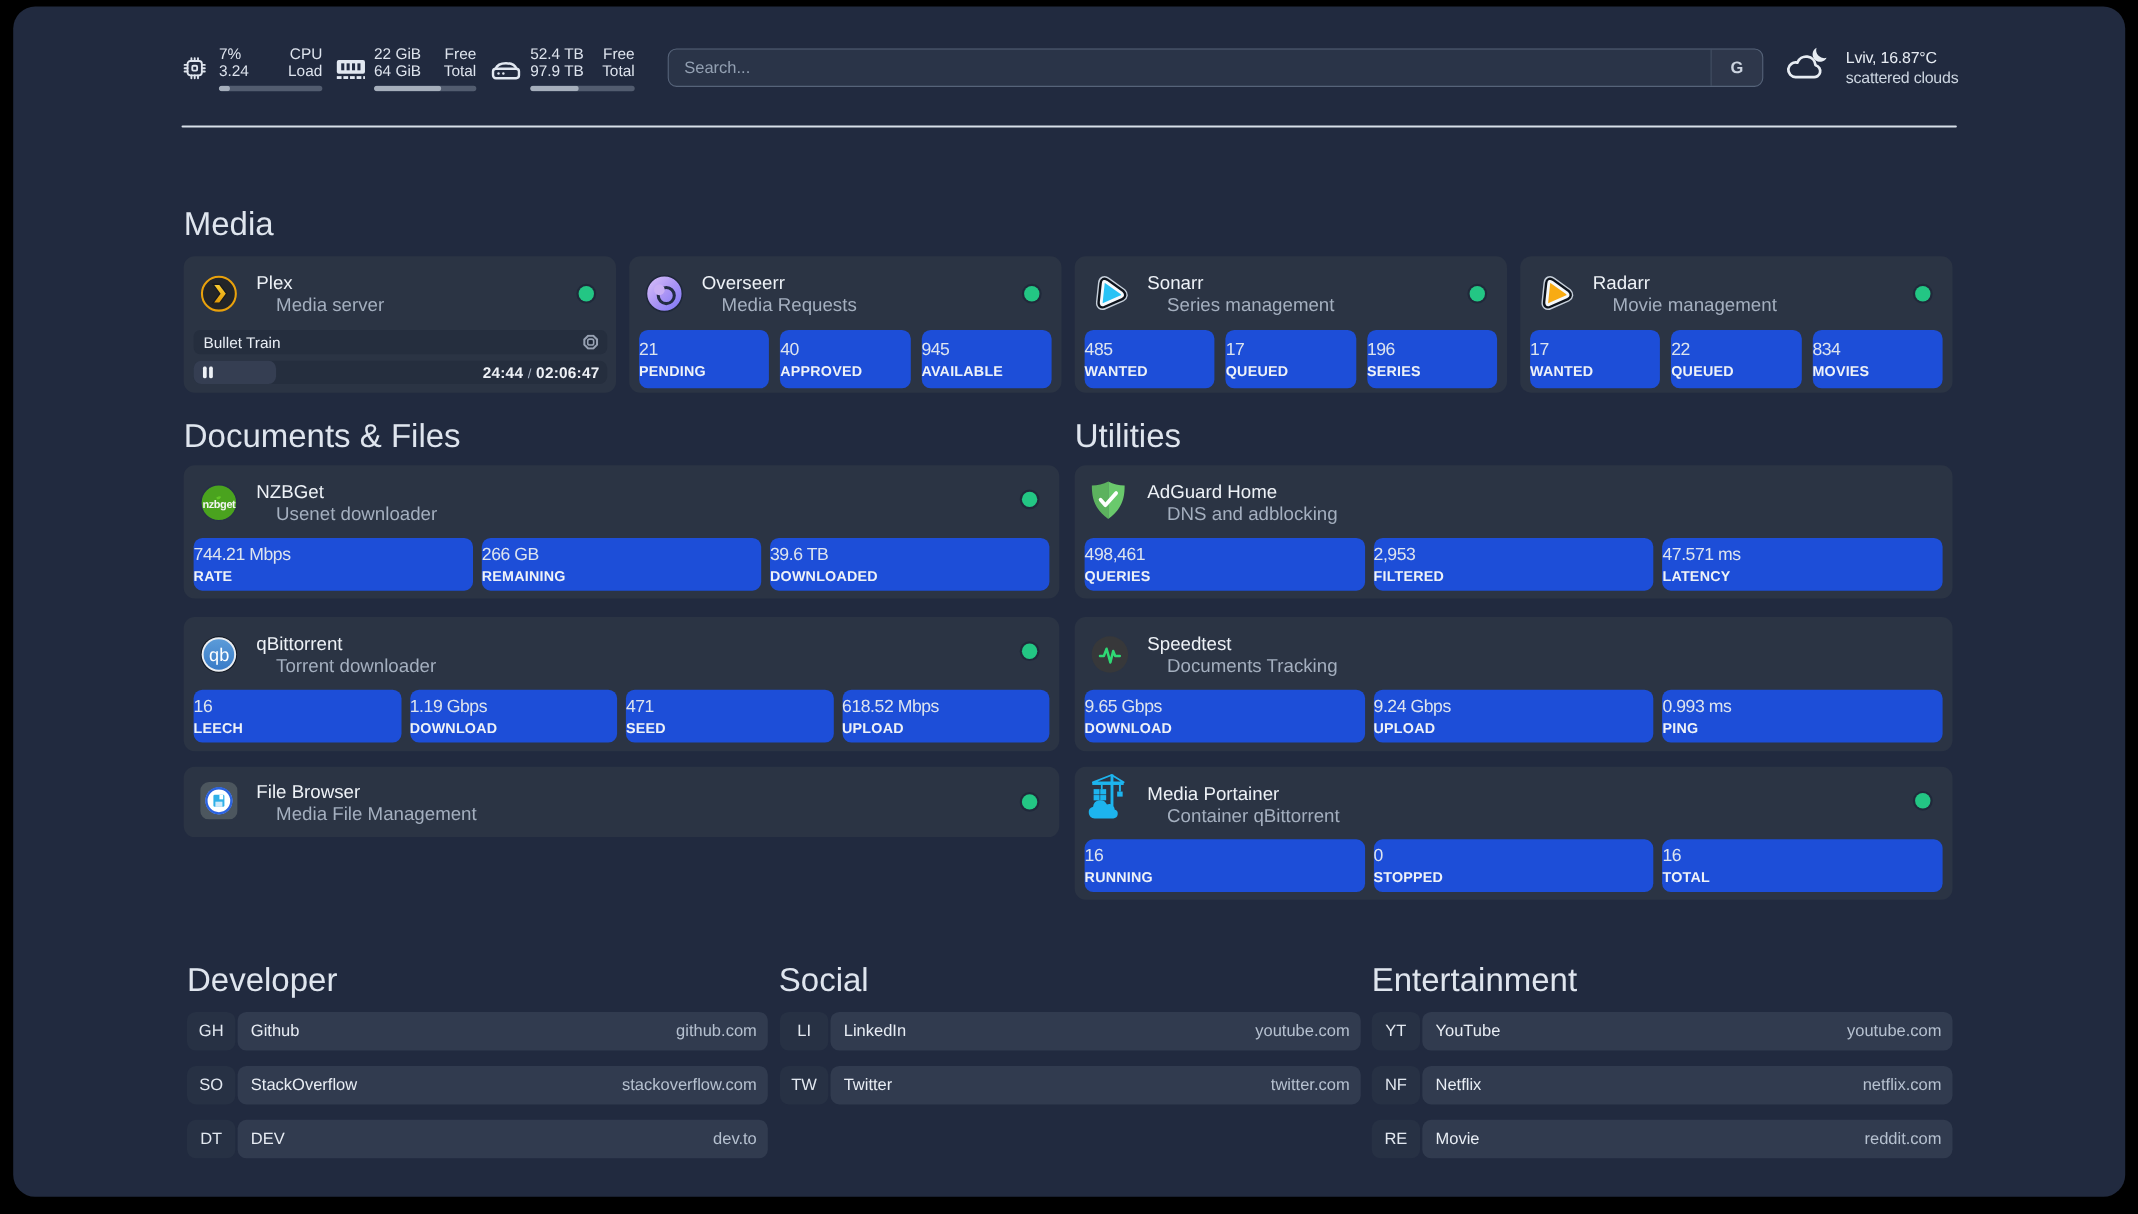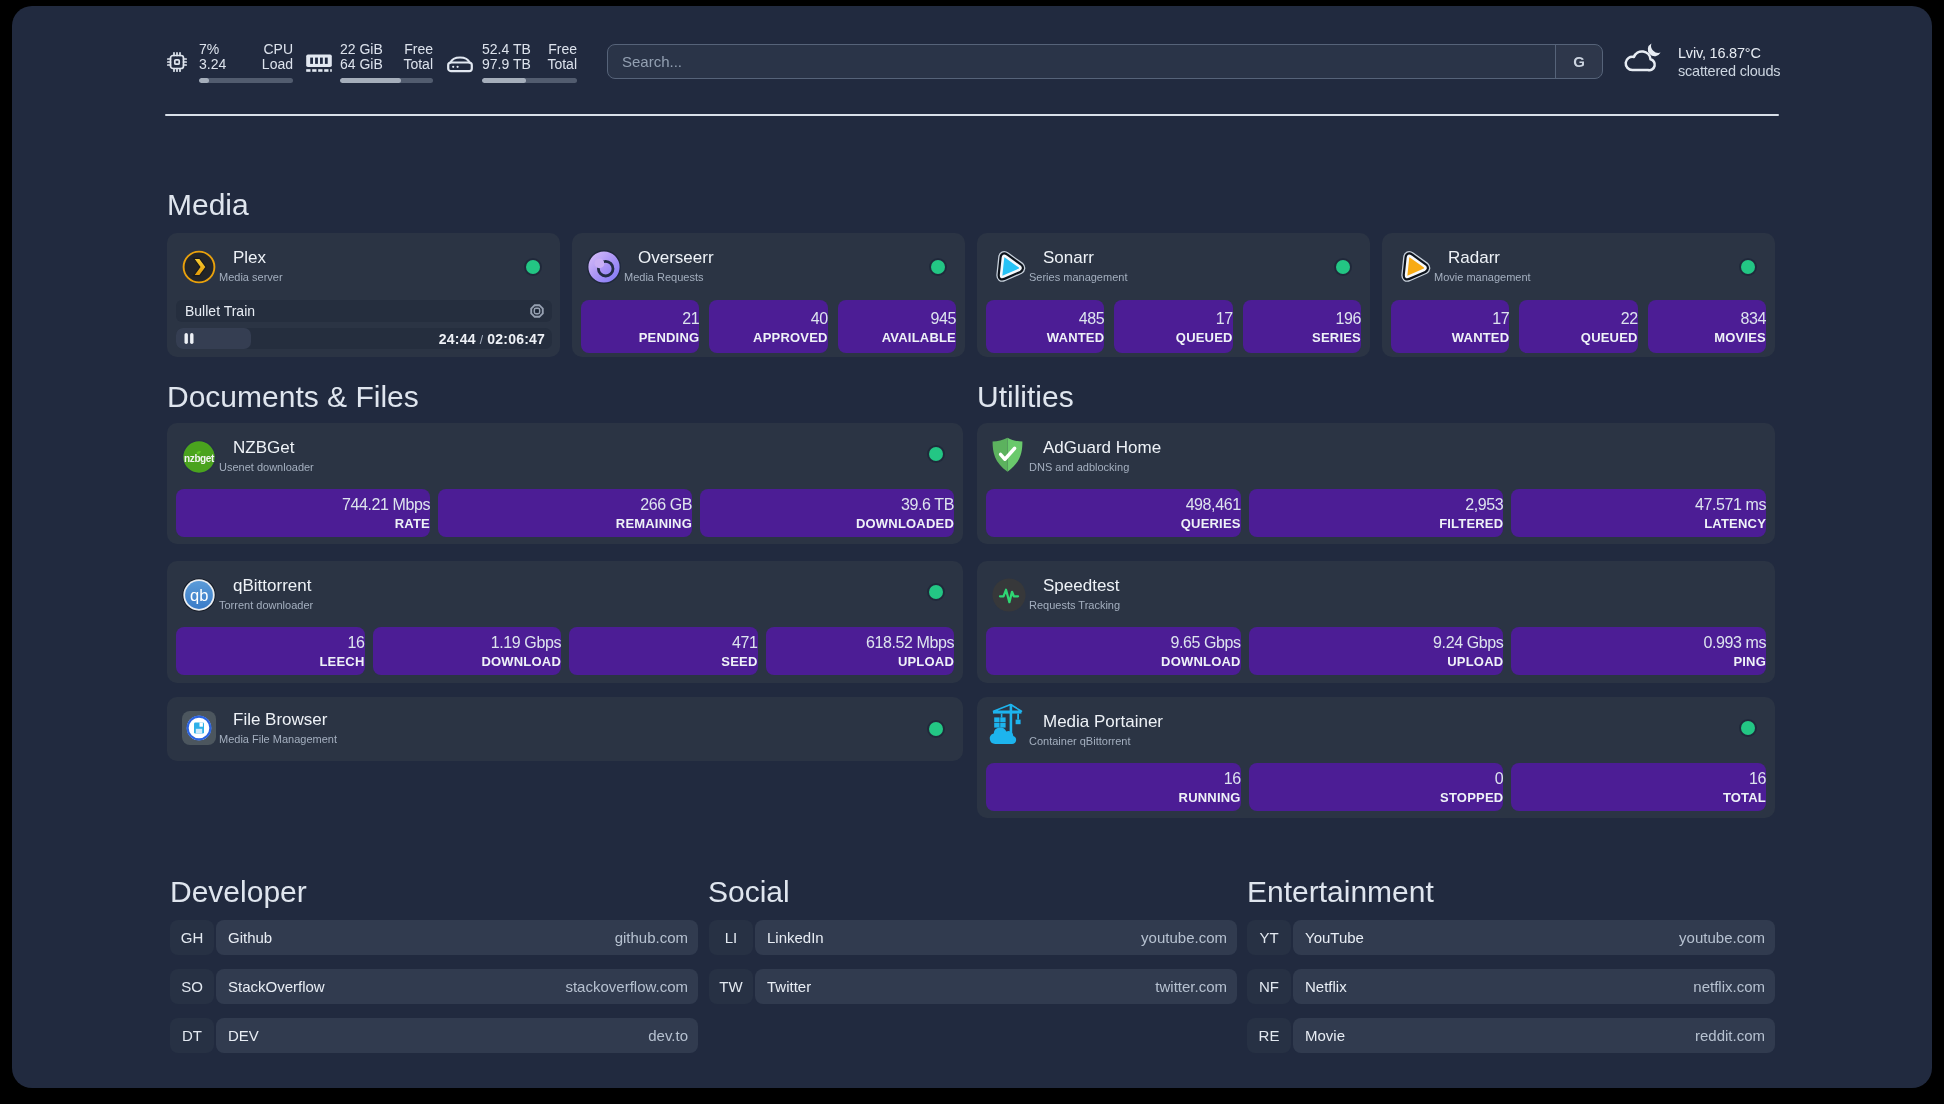--- a/index.html
+++ b/index.html
@@ -3,26 +3,26 @@
 <meta charset="utf-8">
 <style>
 *{margin:0;padding:0;box-sizing:border-box}
 html,body{width:1944px;height:1104px;background:#000;font-family:"Liberation Sans",sans-serif;position:relative;overflow:hidden}
 .panel{position:absolute;left:12px;top:6px;width:1920px;height:1082px;background:#212a3f;border-radius:20px}
 .abs{position:absolute}
 .h{position:absolute;font-size:30px;font-weight:500;color:#dfe5ee;line-height:28px;letter-spacing:0}
 .card{position:absolute;background:#2b3444;border-radius:10px}
 .icon{position:absolute;left:15px;top:17px;width:34px;height:34px}
 .t{position:absolute;left:66px;top:14px;font-size:17px;font-weight:500;color:#eef2f7;line-height:22px}
-.s{position:absolute;left:52px;top:36px;font-size:11px;font-weight:400;color:#a4afbf;line-height:17px}
+.s{position:absolute;left:84px;top:36px;font-size:17px;font-weight:400;color:#a4afbf;line-height:17px}
 .dot{position:absolute;width:14px;height:14px;border-radius:50%;background:#23c684;box-shadow:0 0 0 2px rgba(18,24,44,.4);right:20px;top:27px}
 .stats{position:absolute;left:9px;right:9px;display:flex}
 .stats.m{top:67px;height:53px;gap:10px}
 .stats.r{top:66px;height:48px;gap:8px}
-.sb{flex:1;background:#4c1d95;border-radius:8px;display:flex;flex-direction:column;align-items:flex-end;justify-content:center}
+.sb{flex:1;background:#1d4ed8;border-radius:8px;display:flex;flex-direction:column;align-items:flex-start;justify-content:center}
 .sb .n{font-size:16px;letter-spacing:-.4px;line-height:21px;color:#dde4ee}
 .sb .l{font-size:13px;font-weight:700;line-height:17px;letter-spacing:.2px;color:#eef2f7}
 .res{position:absolute;font-size:14px;line-height:15px;color:#dde3ed}
 .res .rw{display:flex;justify-content:space-between}
 .res .pb{margin-top:6px;height:5px;border-radius:3px;background:#525c6f;position:relative;overflow:hidden}
 .res .pb i{position:absolute;left:0;top:0;bottom:0;border-radius:3px;background:#a5aebb}
 .bm{position:absolute;height:35px;font-size:15px}
 .chip{position:absolute;left:0;top:0;width:44px;height:35px;background:#273144;border-radius:8px;display:flex;align-items:center;justify-content:center;color:#e2e8f0}
 .bar{position:absolute;left:46px;right:0;top:0;bottom:0;background:#313b4f;border-radius:8px;display:flex;align-items:center;justify-content:space-between;padding:0 10px 0 12px}
 .bar .nm{color:#e8edf4}
@@ -329,21 +329,21 @@
       </div>
   </div>
 </div>
 
 <div class="card" style="left:977px;top:561px;width:798px;height:122px">
   <svg class="icon" viewBox="0 0 34 34">
     <circle cx="17" cy="17" r="16.6" fill="#37383a"></circle>
     <path d="M8 18.3 H11.5 L14 11.8 L17.4 24.2 L20 13.8 L21.8 18.3 H26" fill="none" stroke="#2fd874" stroke-width="2.3" stroke-linecap="round" stroke-linejoin="round"></path>
   </svg>
   <div class="t">Speedtest</div>
-    <div class="s">Requests Tracking</div>
+    <div class="s">Documents Tracking</div>
   <div class="stats r">
     <div class="sb">
         <span class="n">9.65 Gbps</span>
         <span class="l">DOWNLOAD</span>
       </div>
     <div class="sb">
         <span class="n">9.24 Gbps</span>
         <span class="l">UPLOAD</span>
       </div>
     <div class="sb">

